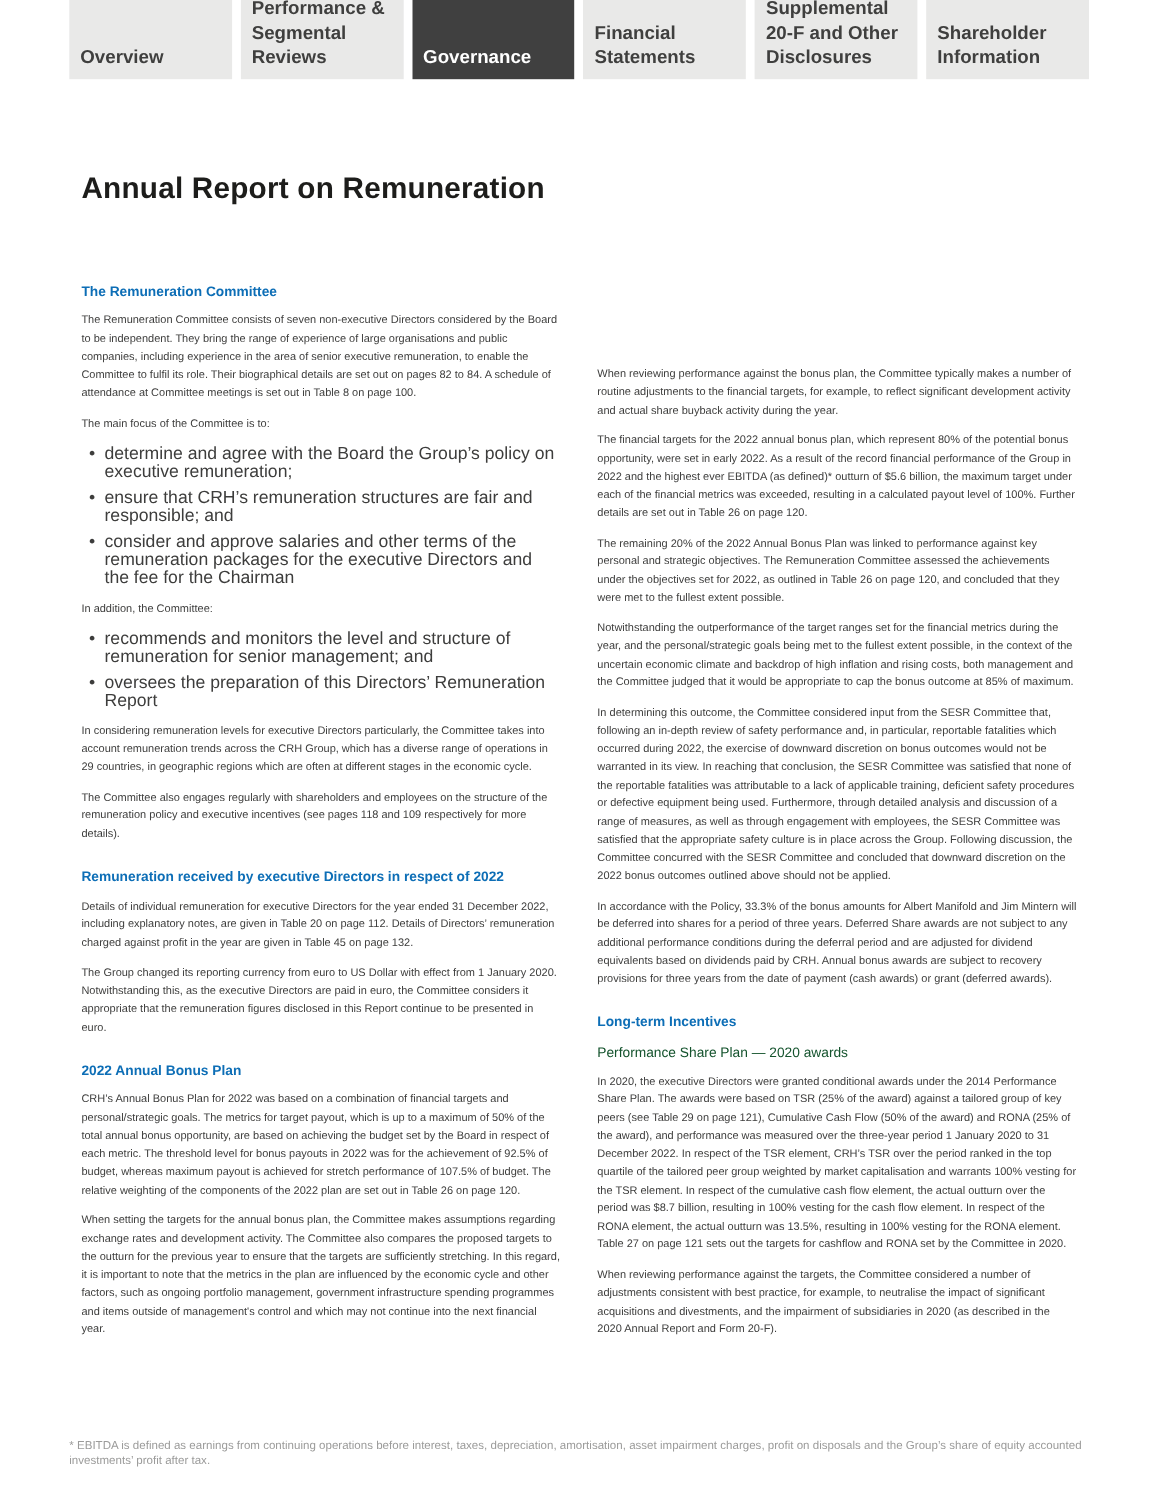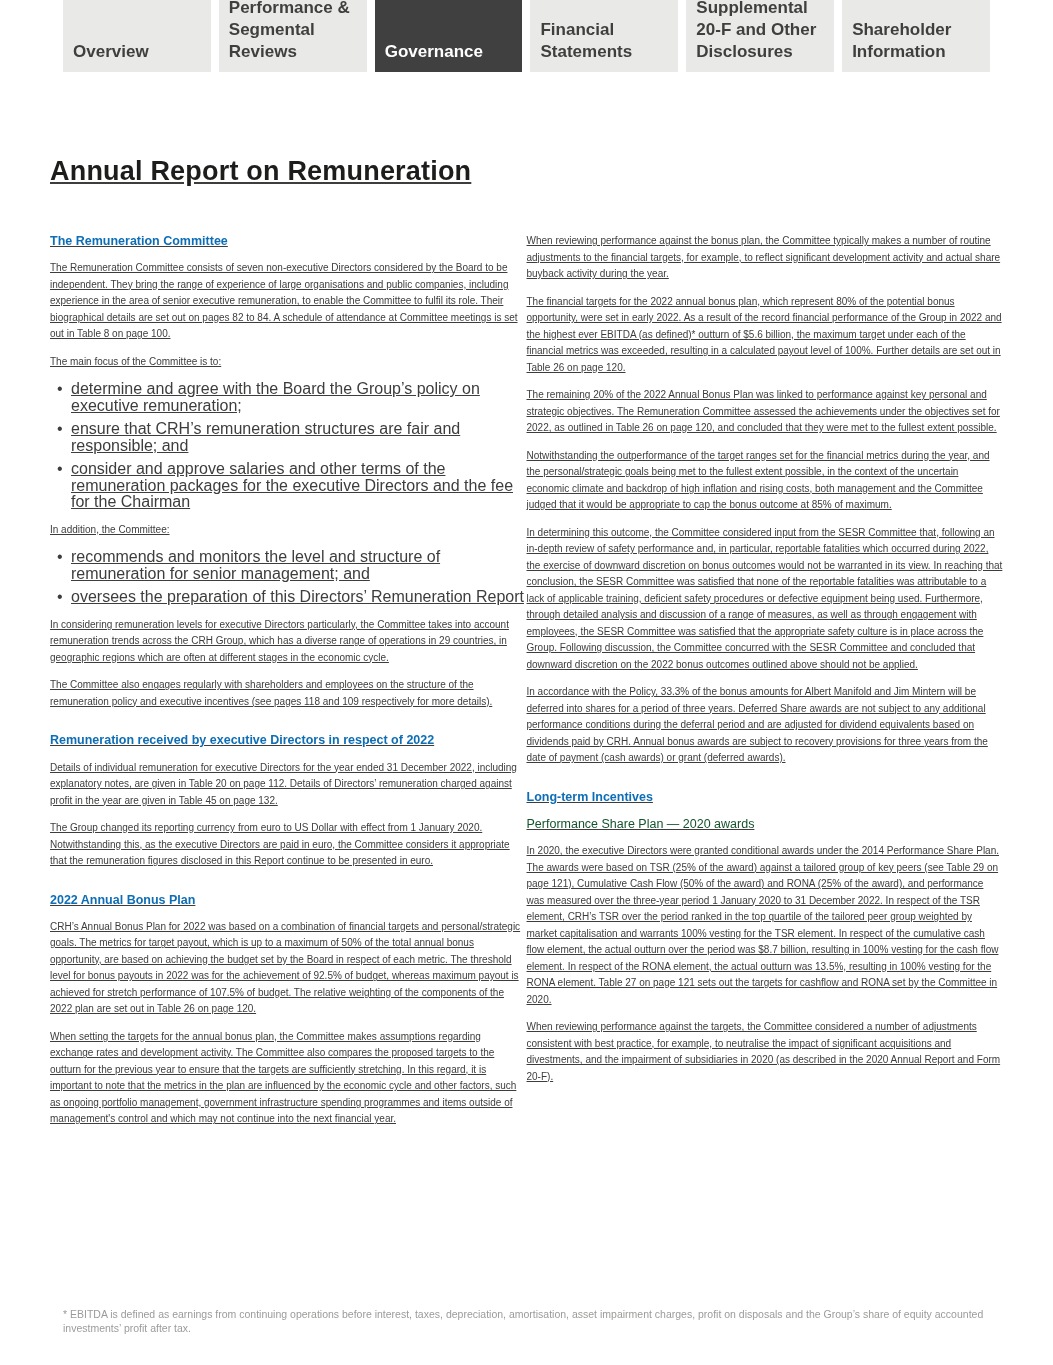--- a/index.html
+++ b/index.html
@@ -31,33 +31,34 @@
     align-items: flex-end;
     padding: 9px 10px;
     cursor: pointer;
   }
   .tab.active {
     background: #404040;
     color: #ffffff;
   }
   
   .content {
-    padding: 0 50px;
-    text-decoration: underline;
+    padding: 0 74px;
   }
   .page-title {
     margin: 84px 0 0 0;
     font-size: 27px;
     font-weight: bold;
     color: #1d1d1b;
     letter-spacing: 0.2px;
   }
   .columns {
     display: flex;
-    margin-top: 46px;
+    gap: 33px;
+    margin-top: 70px;
+    align-items: flex-end;
   }
   .col {
     flex: 1 1 0;
     min-width: 0;
   }
   .col > :first-child { margin-top: 0; }
   .sec-h {
     color: #0d6eb6;
     font-size: 12.5px;
     font-weight: bold;

